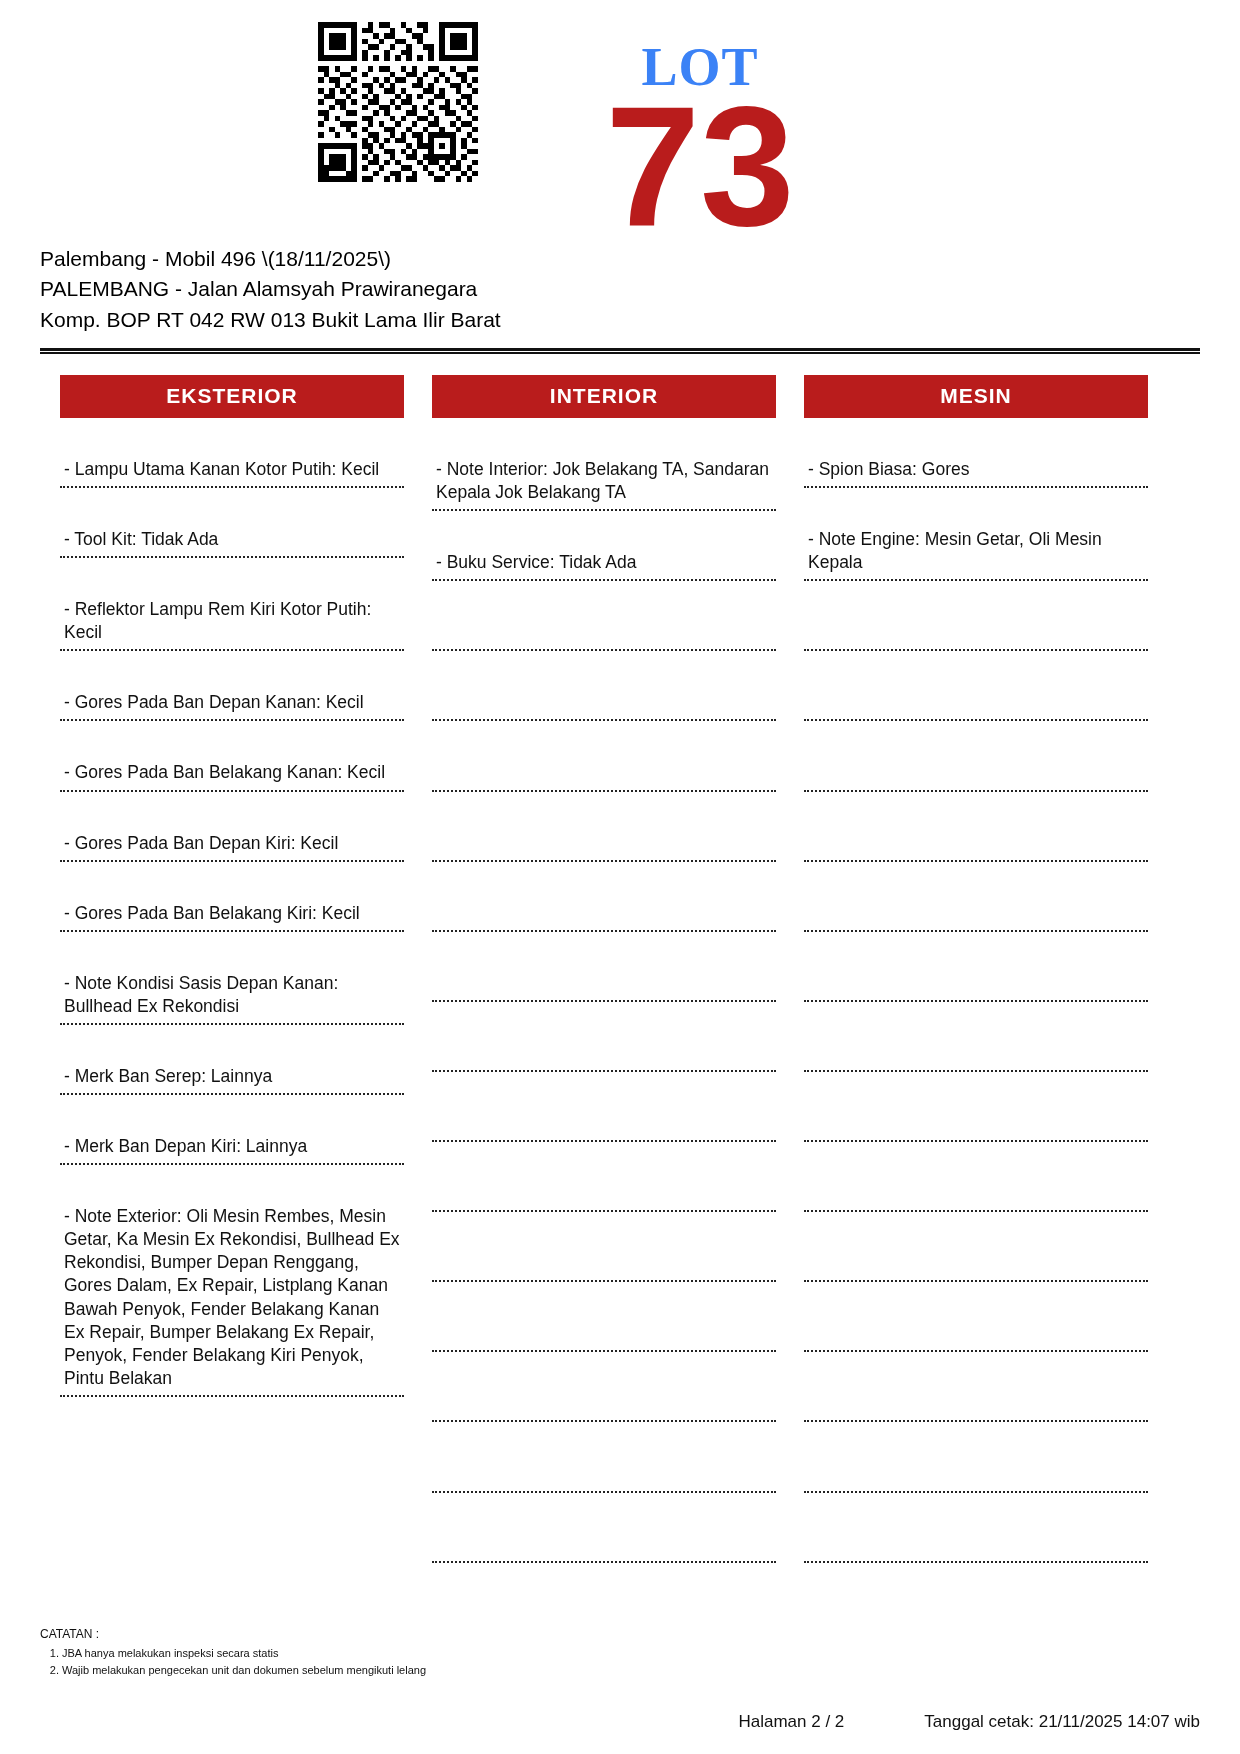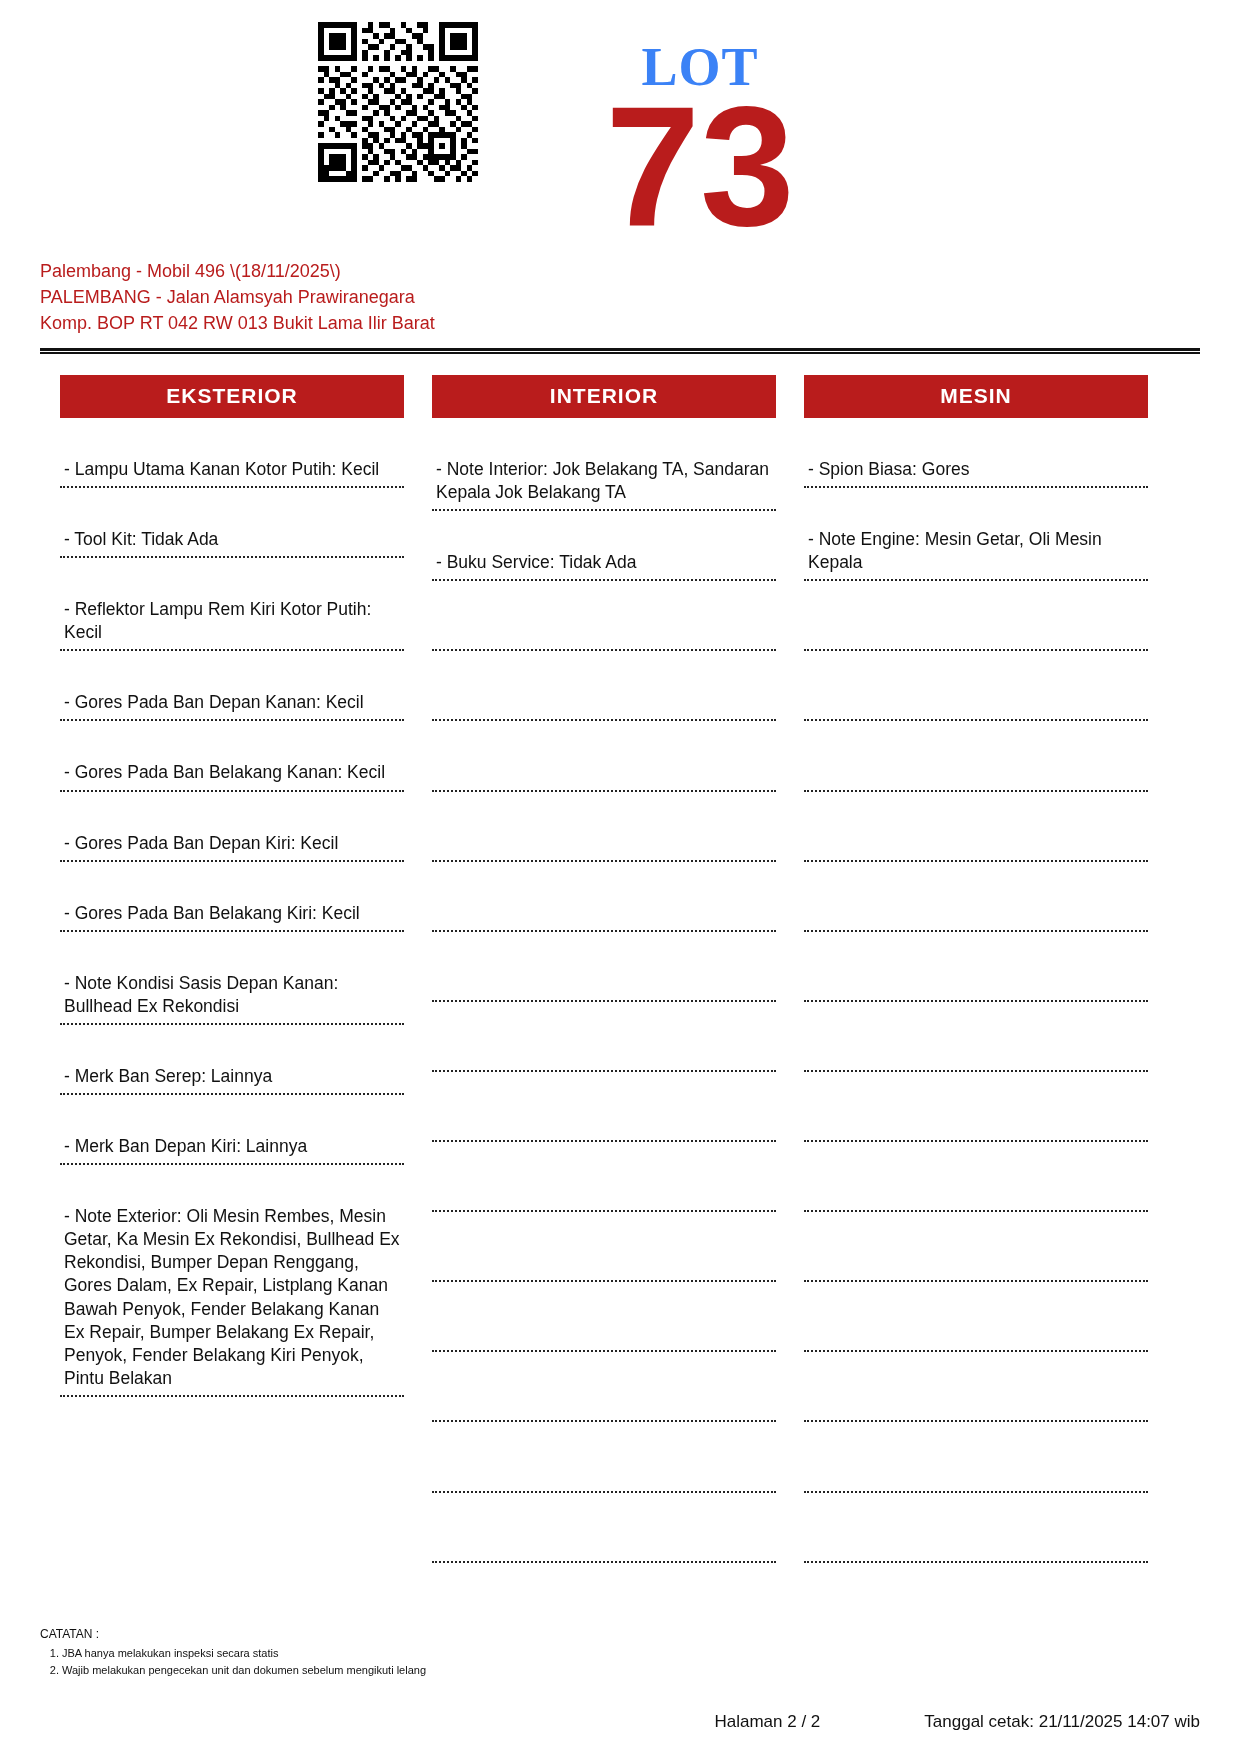--- a/index.html
+++ b/index.html
@@ -56,24 +56,24 @@
     font-weight: bold;
     line-height: 0.92;
     margin-top: -6px;
     color: #b91c1c;
     font-family: "Liberation Sans", sans-serif;
   }
 
   .address {
     position: absolute;
     left: 40px;
-    top: 258px;
-    font-size: 18px;
+    top: 244px;
+    font-size: 21px;
     line-height: 1.45;
-    color: #b91c1c;
+    color: #000000;
   }
 
   .rule-double {
     position: absolute;
     left: 40px;
     right: 40px;
     top: 348px;
     border-top: 3px solid #111;
     border-bottom: 2px solid #111;
     height: 6px;
@@ -125,21 +125,21 @@
   .notes ol { margin: 2px 0 0 0; padding-left: 22px; }
   .notes li { font-size: 11px; }
 
   .footer-line {
     position: absolute;
     left: 40px;
     right: 40px;
     bottom: 22px;
     display: flex;
     justify-content: flex-end;
-    gap: 104px;
+    gap: 80px;
     font-size: 17px;
     color: #111;
   }
   .footer-page { }
   .footer-date { }
 </style>
 </head>
 <body>
 
 <div class="page">

